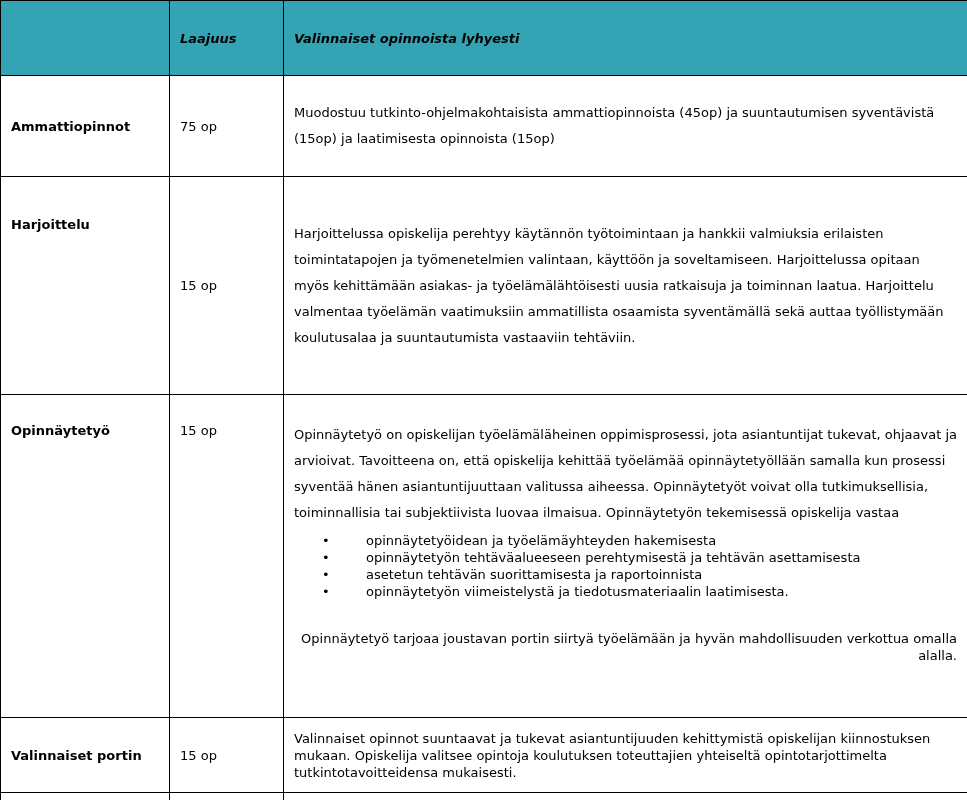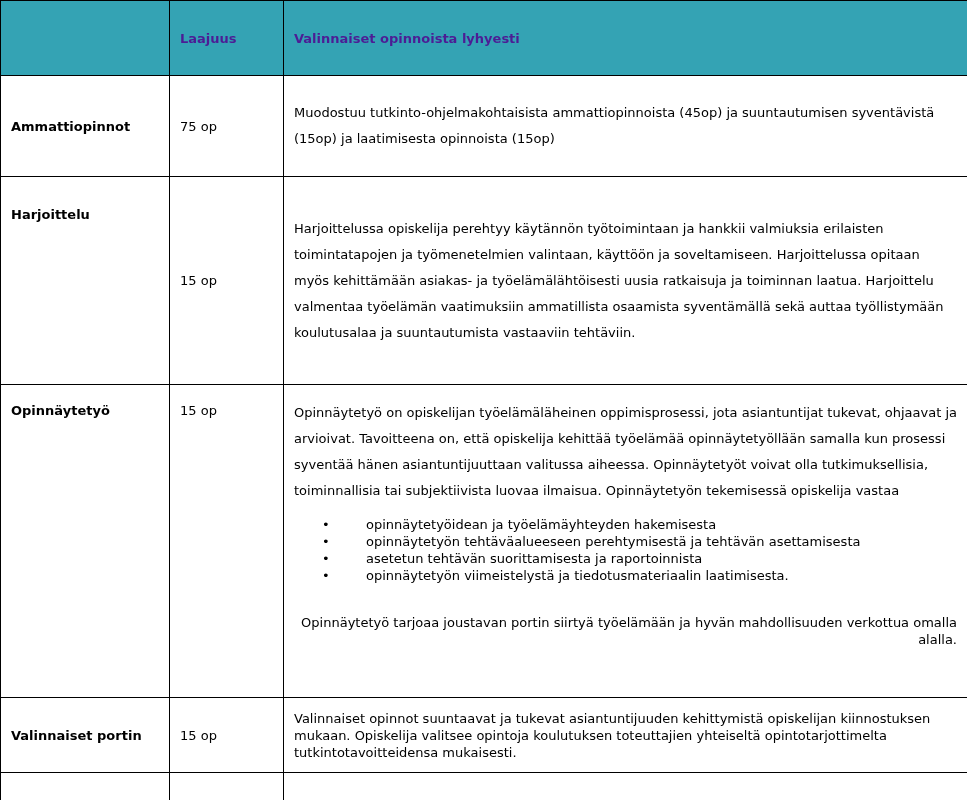--- a/index.html
+++ b/index.html
@@ -1,35 +1,35 @@
 <!DOCTYPE html>
 <html><head>
 <meta charset="utf-8">
 <style>
   html, body { margin: 0; padding: 0; background: #ffffff; }
   body { width: 967px; height: 800px; overflow: hidden; position: relative;
          font-family: "DejaVu Sans", sans-serif; color: #000; }
   table.studies { position: absolute; left: 0; top: 0; width: 967px; border-collapse: collapse; table-layout: fixed; }
   table.studies td, table.studies th { border: 1px solid #000; padding: 0 10px; vertical-align: middle; text-align: left; font-size: 13px; }
-  table.studies thead th { background: #34a3b4; color: #4c1d95; font-weight: bold; height: 74px; }
+  table.studies thead th { background: #34a3b4; color: #000000; font-weight: bold; height: 74px; font-style: italic; }
   col.c1 { width: 169px; } col.c2 { width: 114px; } col.c3 { width: 684px; }
   .name { font-weight: bold; }
   .desc-wide { line-height: 26px; }
   .desc-tight { line-height: 17px; }
   tr.r-amm td { height: 100px; }
   tr.r-har td { height: 177px; }
   tr.r-opi td { height: 294px; }
   tr.r-val td { height: 74px; }
   tr.r-yht td { height: 72px; }
-  tr.r-har td.name { vertical-align: top; padding-top: 30px; }
+  tr.r-har td.name { vertical-align: top; padding-top: 40px; }
   tr.r-har td.desc-wide { padding-top: 0; }
-  tr.r-opi td.name, tr.r-opi td.credits { vertical-align: top; padding-top: 18px; }
-  tr.r-opi td.desc-cell { vertical-align: top; padding-top: 15px; }
+  tr.r-opi td.name, tr.r-opi td.credits { vertical-align: top; padding-top: 28px; }
+  tr.r-opi td.desc-cell { vertical-align: top; padding-top: 27px; }
   .desc-cell p { margin: 0; }
-  ul.resp { margin: 12px 0 0 0; padding-left: 62px; list-style: none; line-height: 17px; }
+  ul.resp { margin: 6px 0 0 0; padding-left: 62px; list-style: none; line-height: 17px; }
   ul.resp li { position: relative; padding-left: 10px; }
   ul.resp li::before { content: "\2022"; position: absolute; left: -34px; top: 0; font-size: 13px; }
   .closing { margin-top: 30px !important; text-align: right; }
 </style>
 </head>
 <body>
 
 <table class="studies">
   <colgroup>
       <col class="c1">

